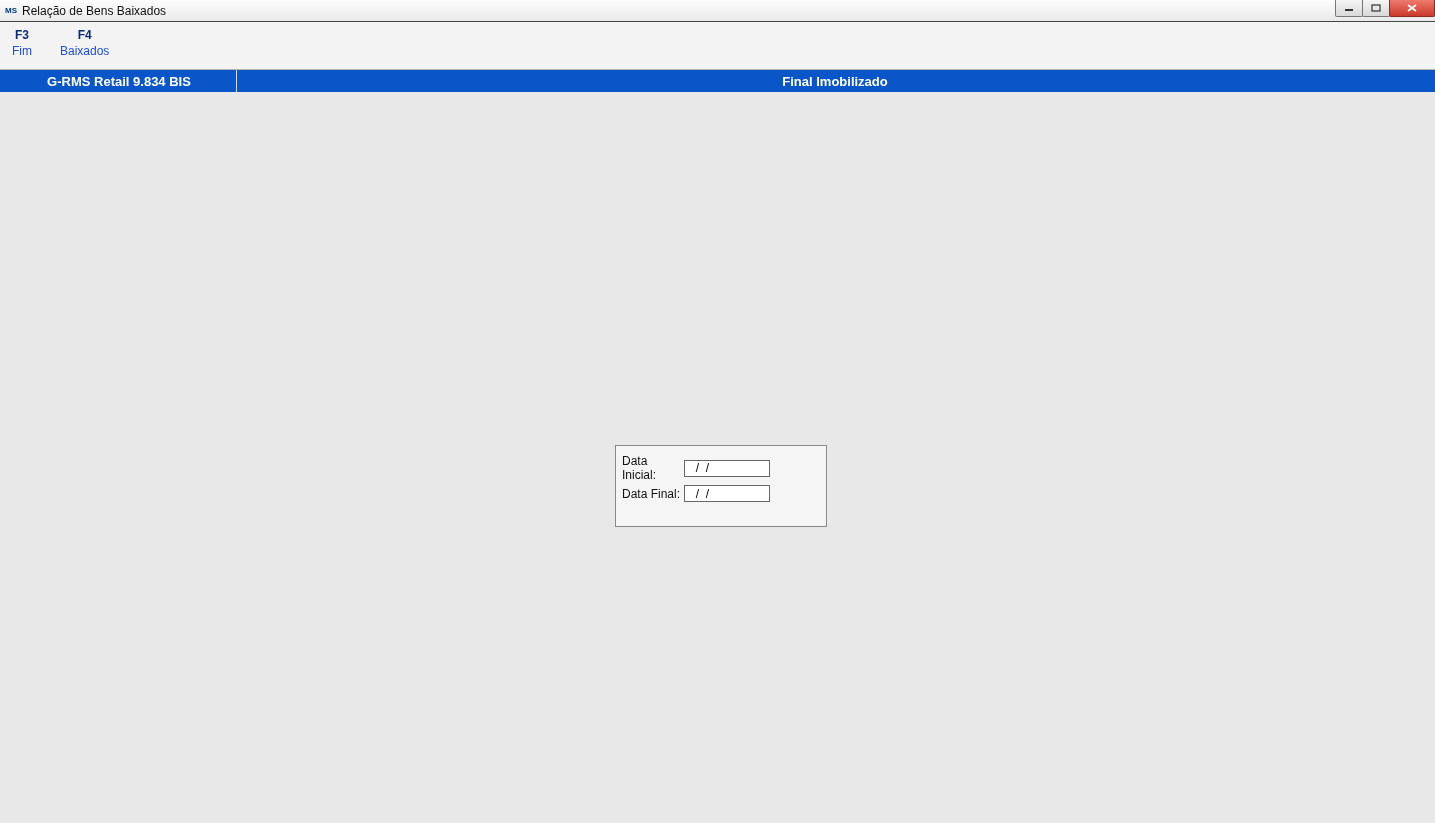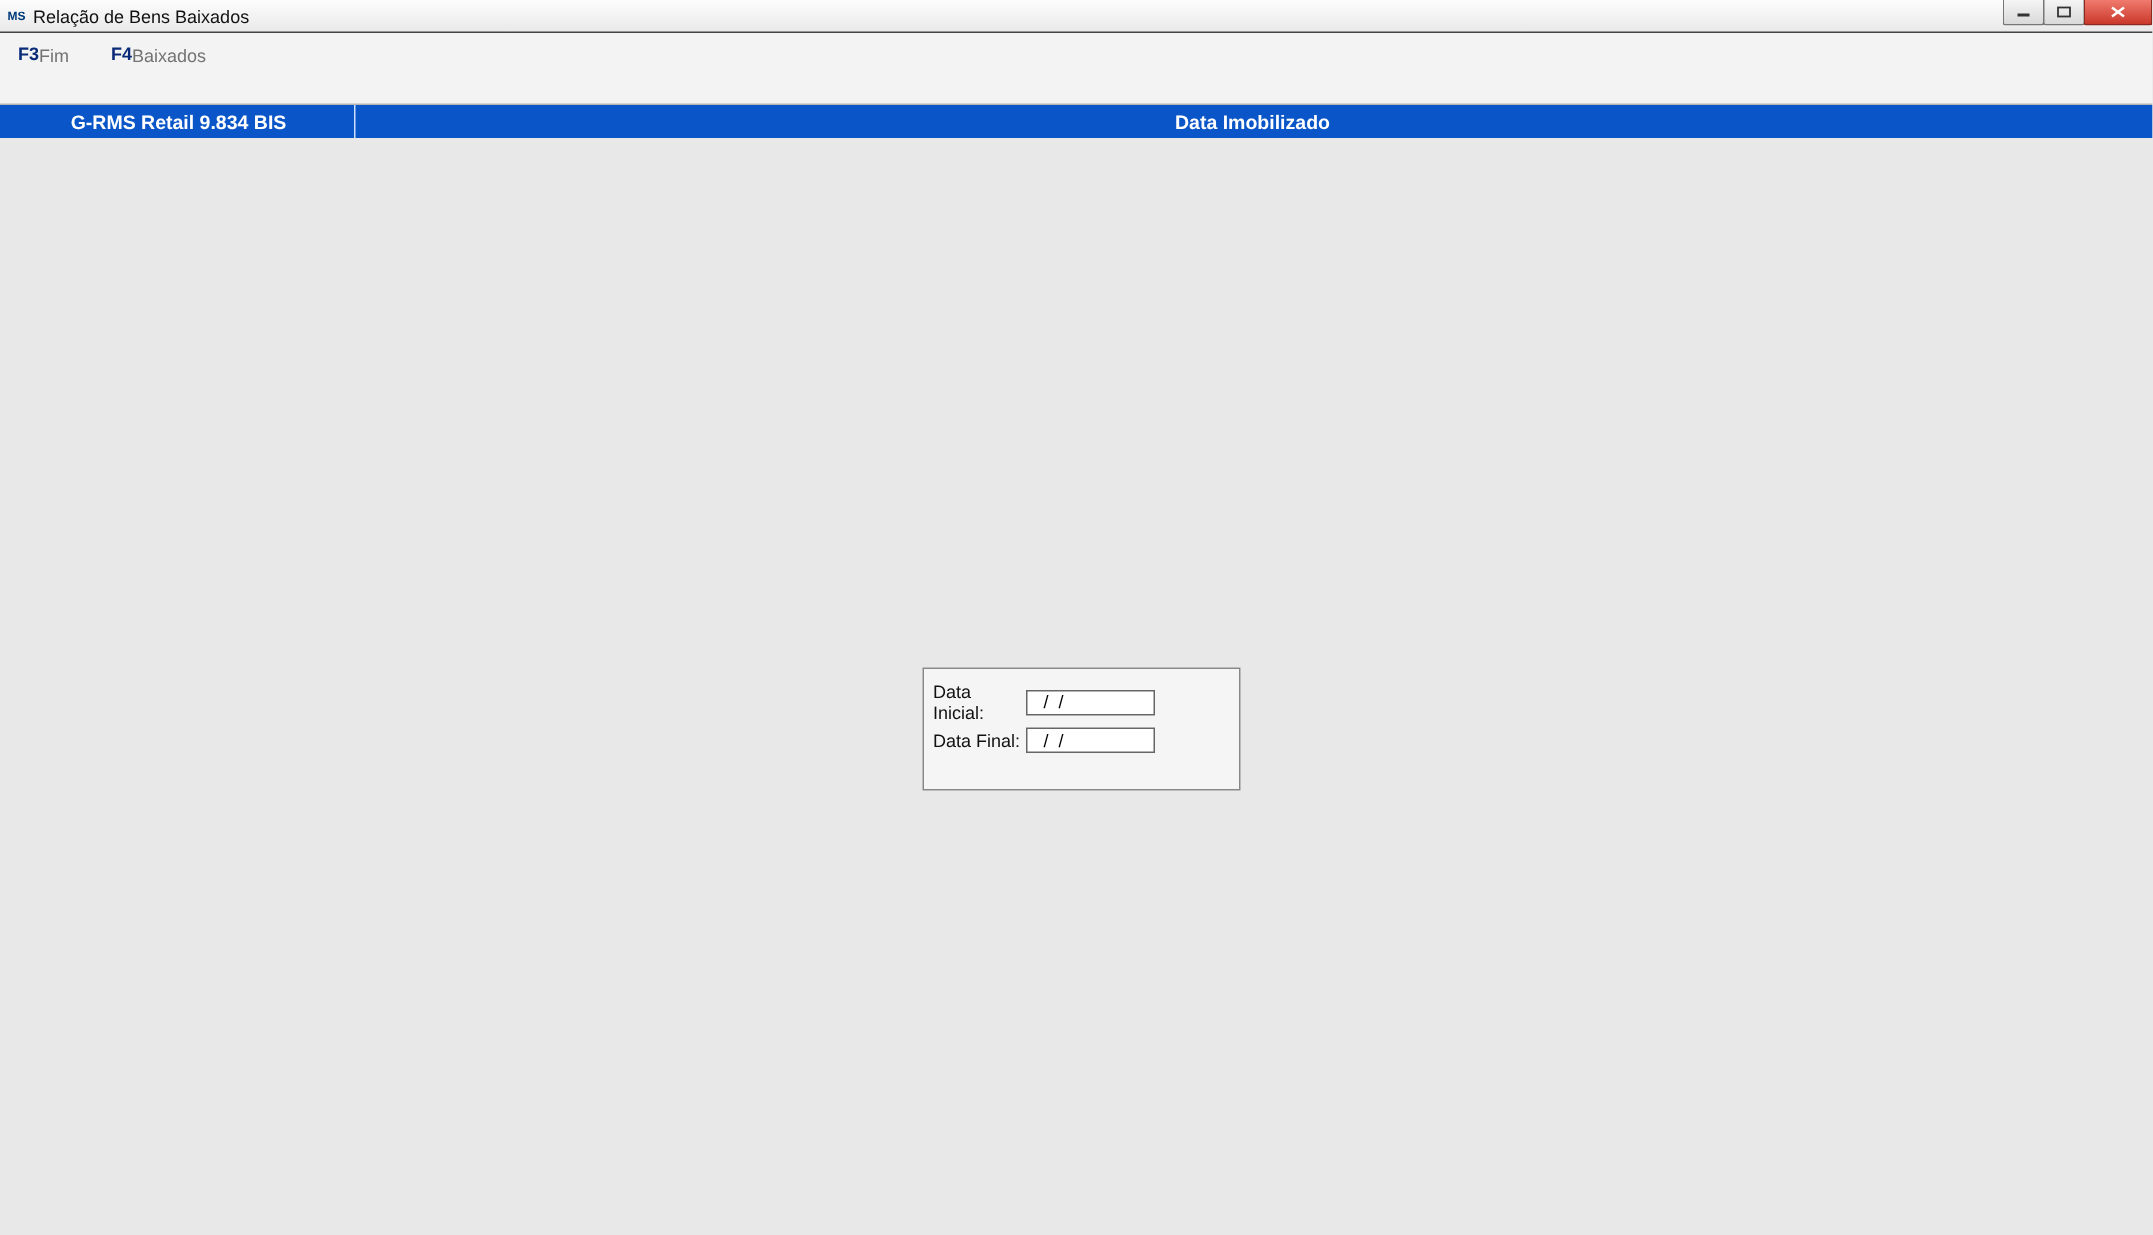--- a/index.html
+++ b/index.html
@@ -68,34 +68,34 @@
       height: 48px;
       background: #f3f3f3;
       border-bottom: 1px solid #b5b5b5;
       display: flex;
       align-items: flex-start;
       padding: 4px 6px 0 6px;
       gap: 16px;
     }
     .menu-item {
       display: flex;
-      flex-direction: row;
+      flex-direction: column;
       align-items: center;
       justify-content: center;
       padding: 2px 6px;
       cursor: pointer;
     }
     .menu-fkey {
       font-size: 12px;
       color: #0a2c78;
       font-weight: bold;
     }
     .menu-label {
       font-size: 12px;
-      color: #737373;
+      color: #1d4ed8;
       margin-top: 2px;
     }
 
     
     .blue-header {
       height: 22px;
       background: #0a56c8;
       display: flex;
       align-items: center;
       justify-content: space-between;
@@ -199,21 +199,21 @@
     <span class="menu-label">Fim</span>
   </div>
   <div class="menu-item">
     <span class="menu-fkey">F4</span>
     <span class="menu-label">Baixados</span>
   </div>
 </div>
 
 <div class="blue-header">
   <div class="blue-left">G-RMS Retail 9.834 BIS</div>
-  <div class="blue-center">Data Imobilizado</div>
+  <div class="blue-center">Final Imobilizado</div>
 </div>
 
 <div class="content">
   <div class="form-box">
     <div class="form-row">
       <div class="form-label">Data Inicial:</div>
       <input class="form-input" type="text" value="  /  /" style="">
     </div>
     <div class="form-row">
       <div class="form-label">Data Final:</div>

